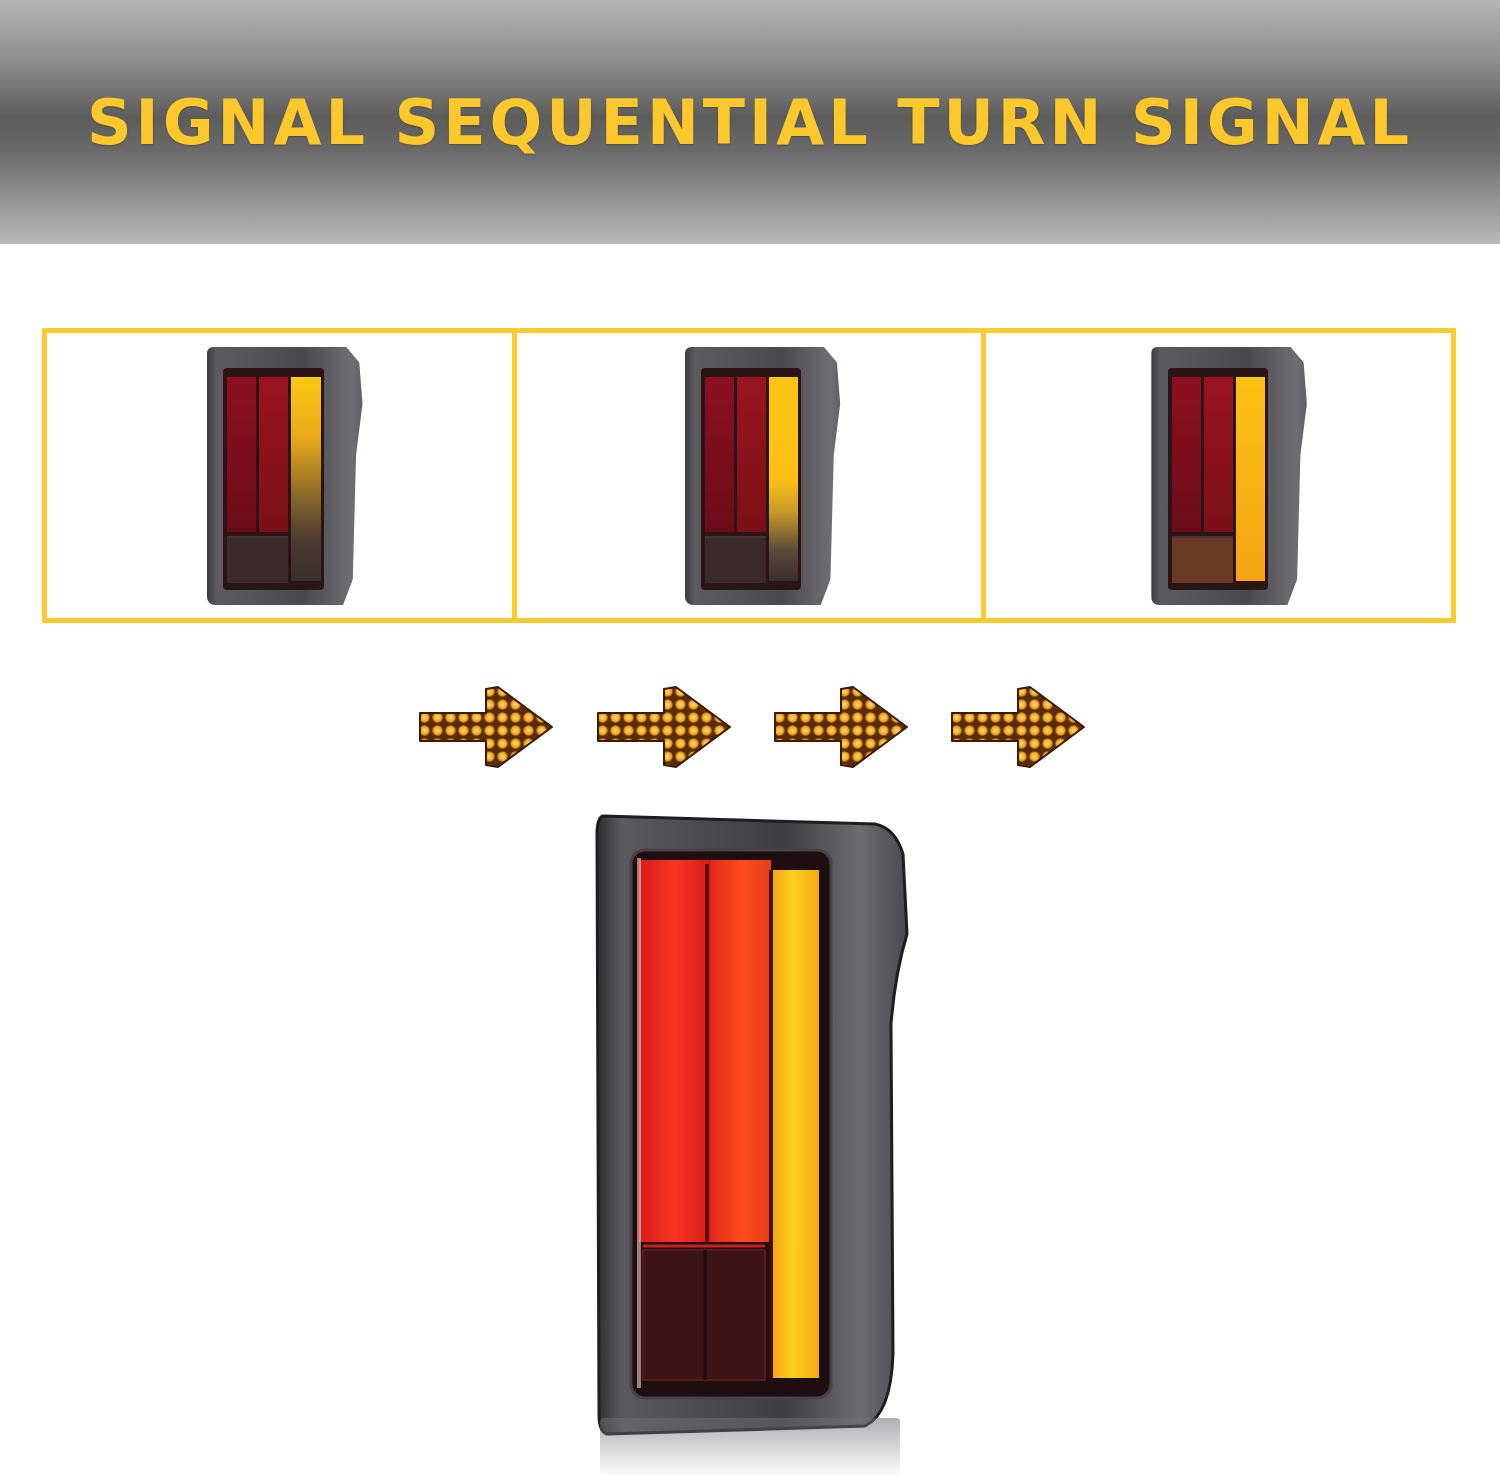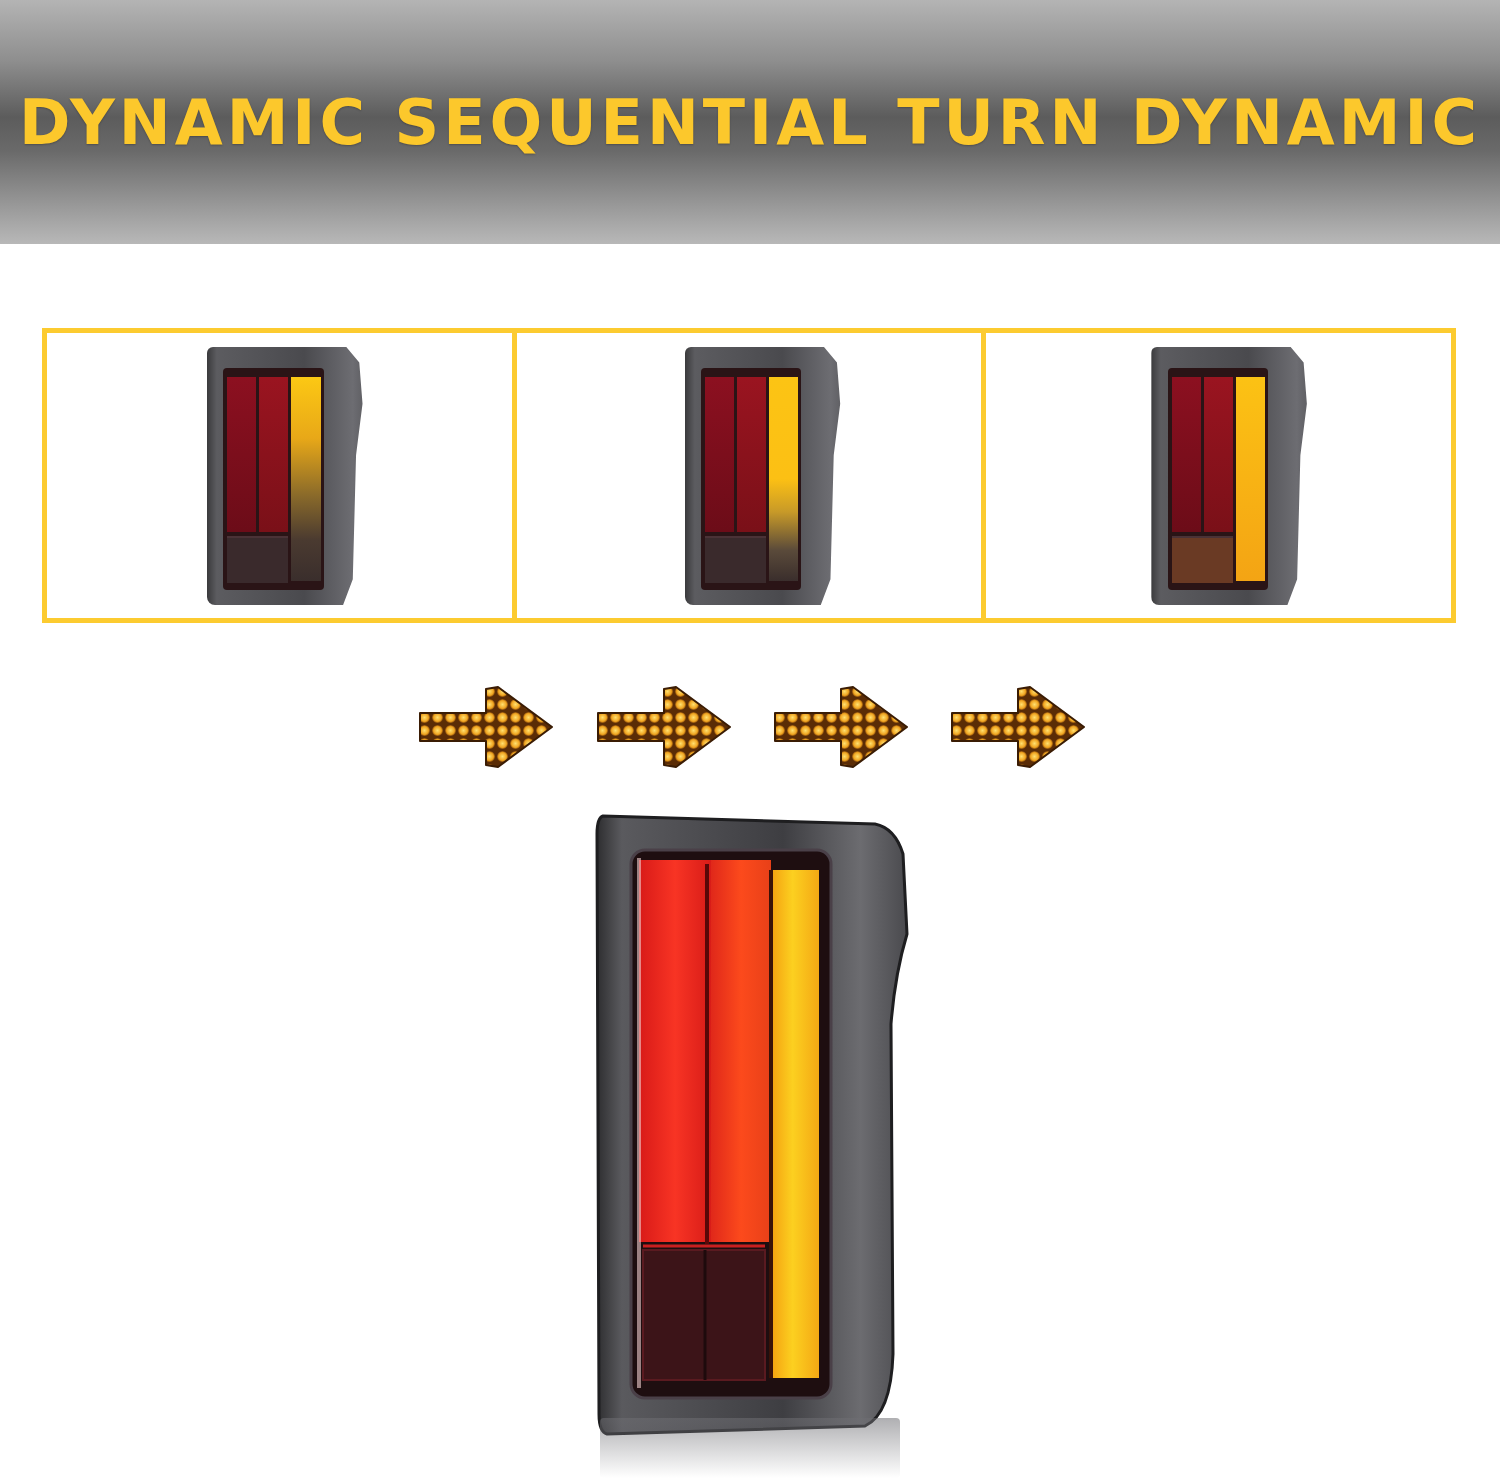--- a/index.html
+++ b/index.html
@@ -58,21 +58,21 @@
   .reflection {
     position:absolute; left:600px; top:1418px; width:300px; height:60px;
     background:linear-gradient(to bottom,rgba(110,110,115,0.55),rgba(255,255,255,0));
     border-radius:4px;
   }
 </style>
 </head>
 <body>
 
 <div class="banner">
-  <div class="banner-title">DYNAMIC SEQUENTIAL TURN DYNAMIC</div>
+  <div class="banner-title">SIGNAL SEQUENTIAL TURN SIGNAL</div>
 </div>
 
 <div class="panels">
 
   <div class="panel">
     <div class="lamp-s" style="left:160px;">
       <div class="lamp-body"></div>
       <div class="lamp-inner">
         <div class="bar r1"></div>
           <div class="bar r2"></div>

